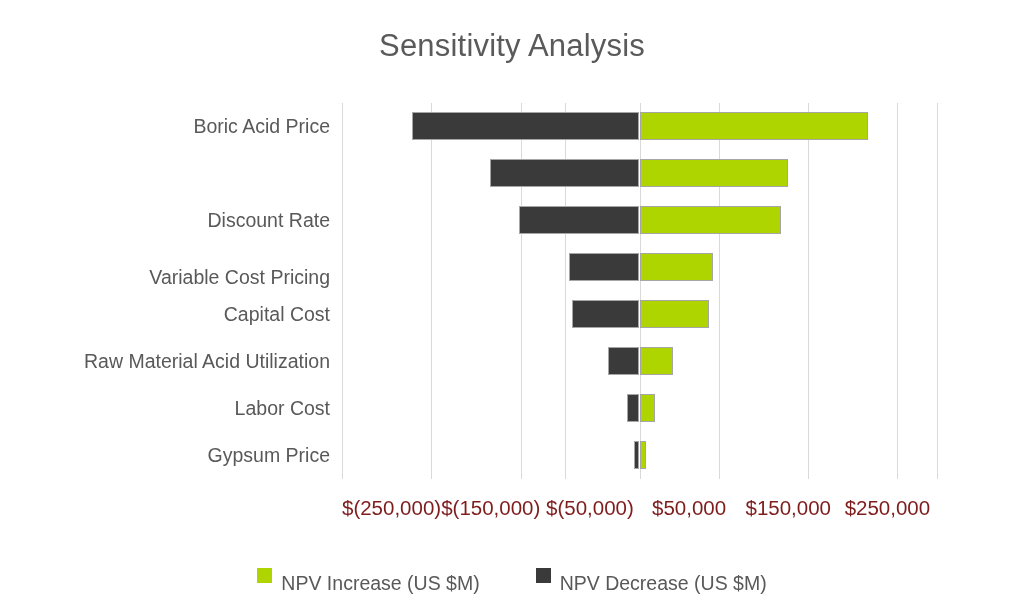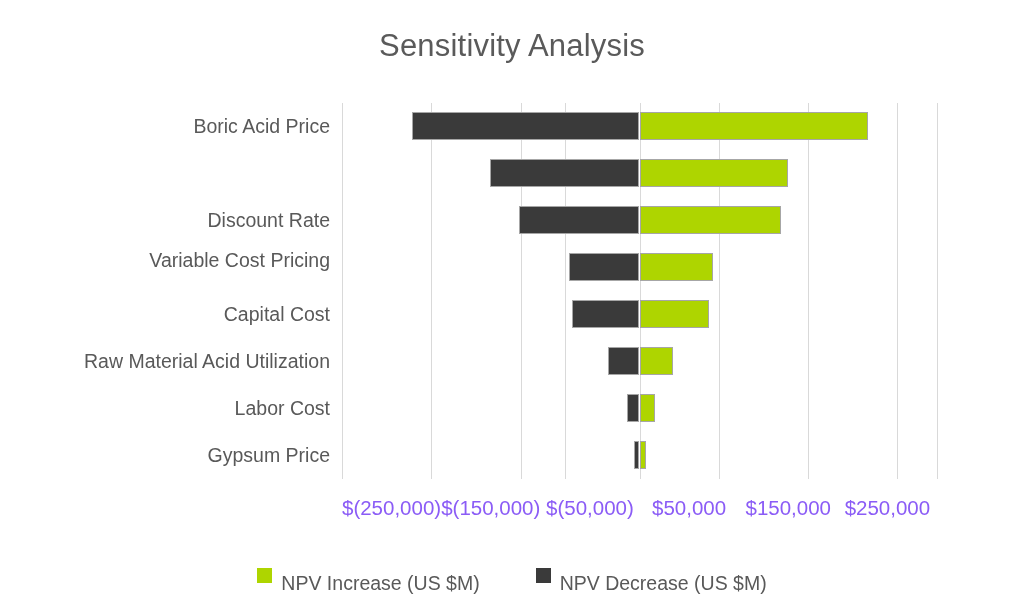--- a/index.html
+++ b/index.html
@@ -104,21 +104,21 @@
     position: absolute;
     left: 0;
     top: 496px;
     width: 1024px;
     height: 34px;
   }
   .x-tick {
     position: absolute;
     top: 0;
     font-size: 20.5px;
-    color: #8b5cf6;
+    color: #7f1d1d;
     white-space: nowrap;
     transform: translateX(-50%);
   }
 
   
   #legend {
     position: absolute;
     left: 0;
     top: 556px;
     width: 1024px;
@@ -147,21 +147,21 @@
 </head>
 <body>
 
 <div id="chart-root">
 
   <div id="chart-title">Sensitivity Analysis</div>
 
   <div id="category-labels">
       <div class="cat-label" style="top: 0px;">Boric Acid Price</div>
       <div class="cat-label" style="top: 94px;">Discount Rate</div>
-      <div class="cat-label" style="top: 134px;">Variable Cost Pricing</div>
+      <div class="cat-label" style="top: 151px;">Variable Cost Pricing</div>
       <div class="cat-label" style="top: 188px;">Capital Cost</div>
       <div class="cat-label" style="top: 282px;">Labor Cost</div>
       <div class="cat-label" style="top: 235px;">Raw Material Acid Utilization</div>
       <div class="cat-label" style="top: 329px;">Gypsum Price</div>
     </div>
 
   <div id="plot-area">
       <div class="gridline" style="left: 0px;"></div>
       <div class="gridline" style="left: 89.25px;"></div>
       <div class="gridline" style="left: 178.5px;"></div>

